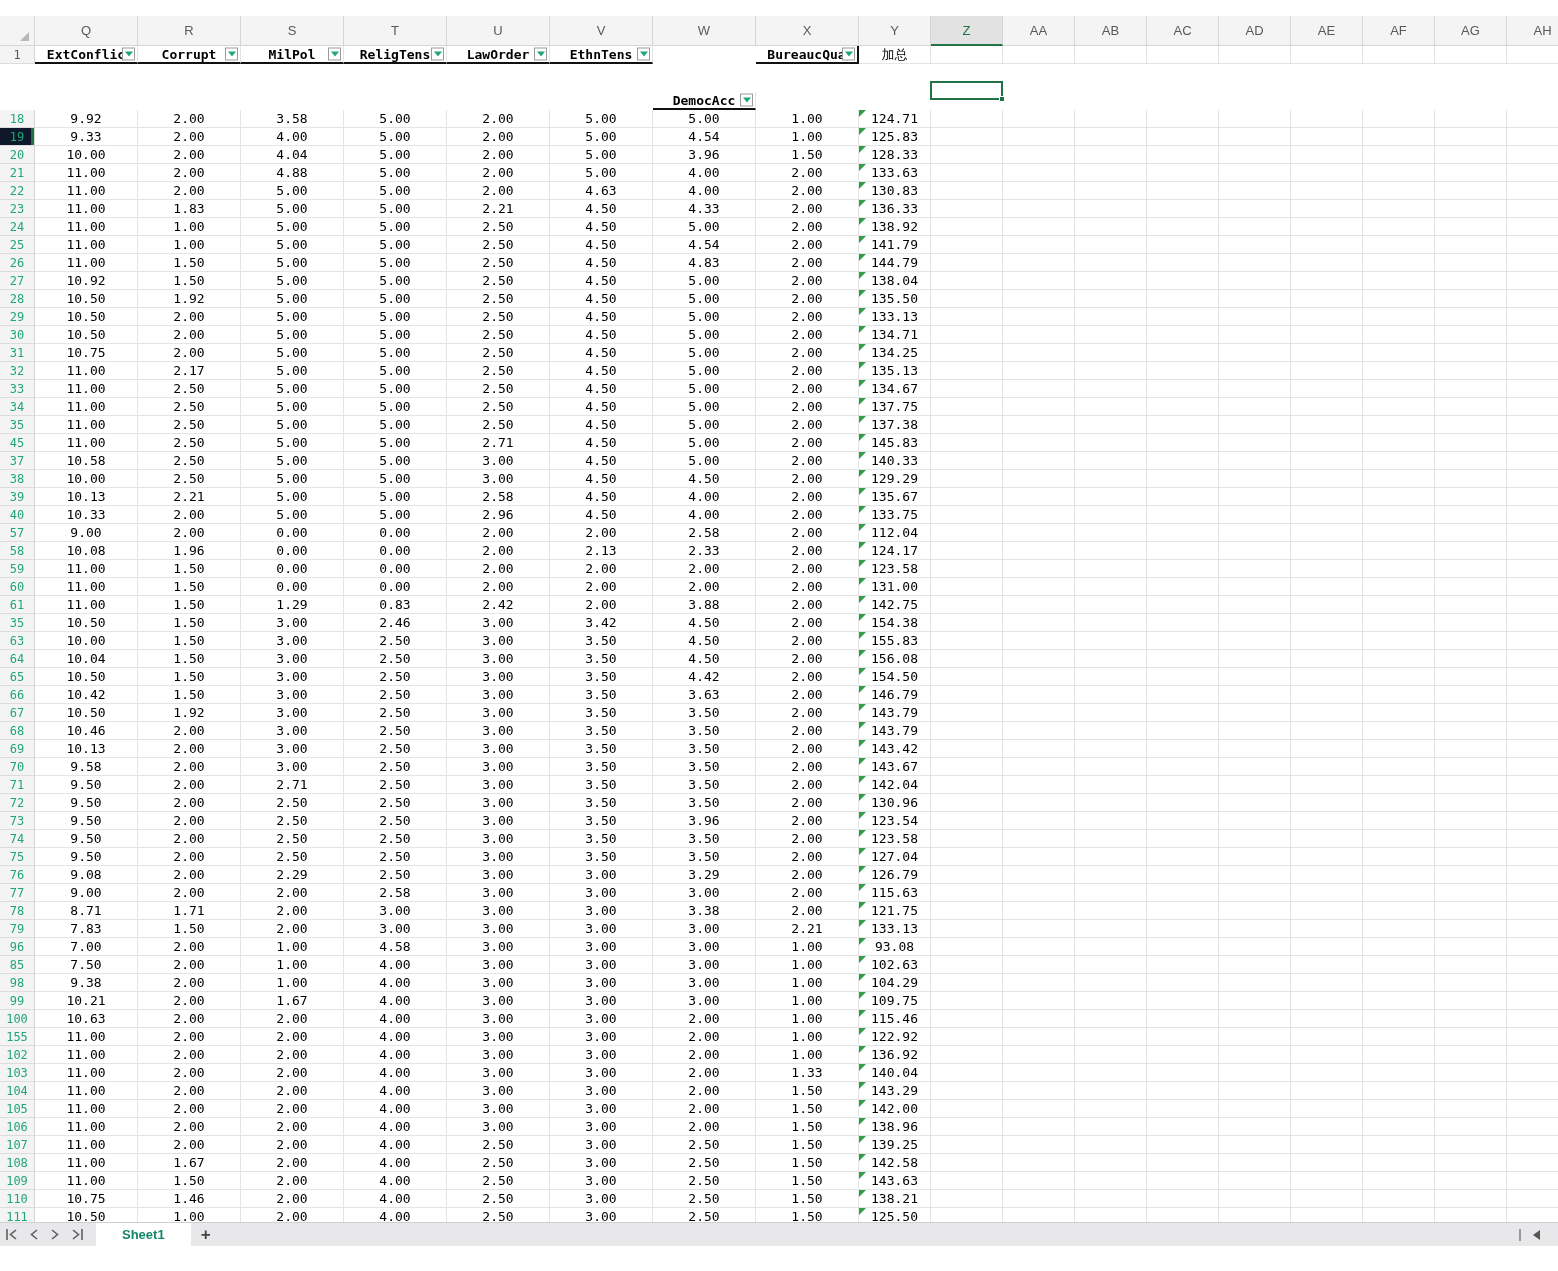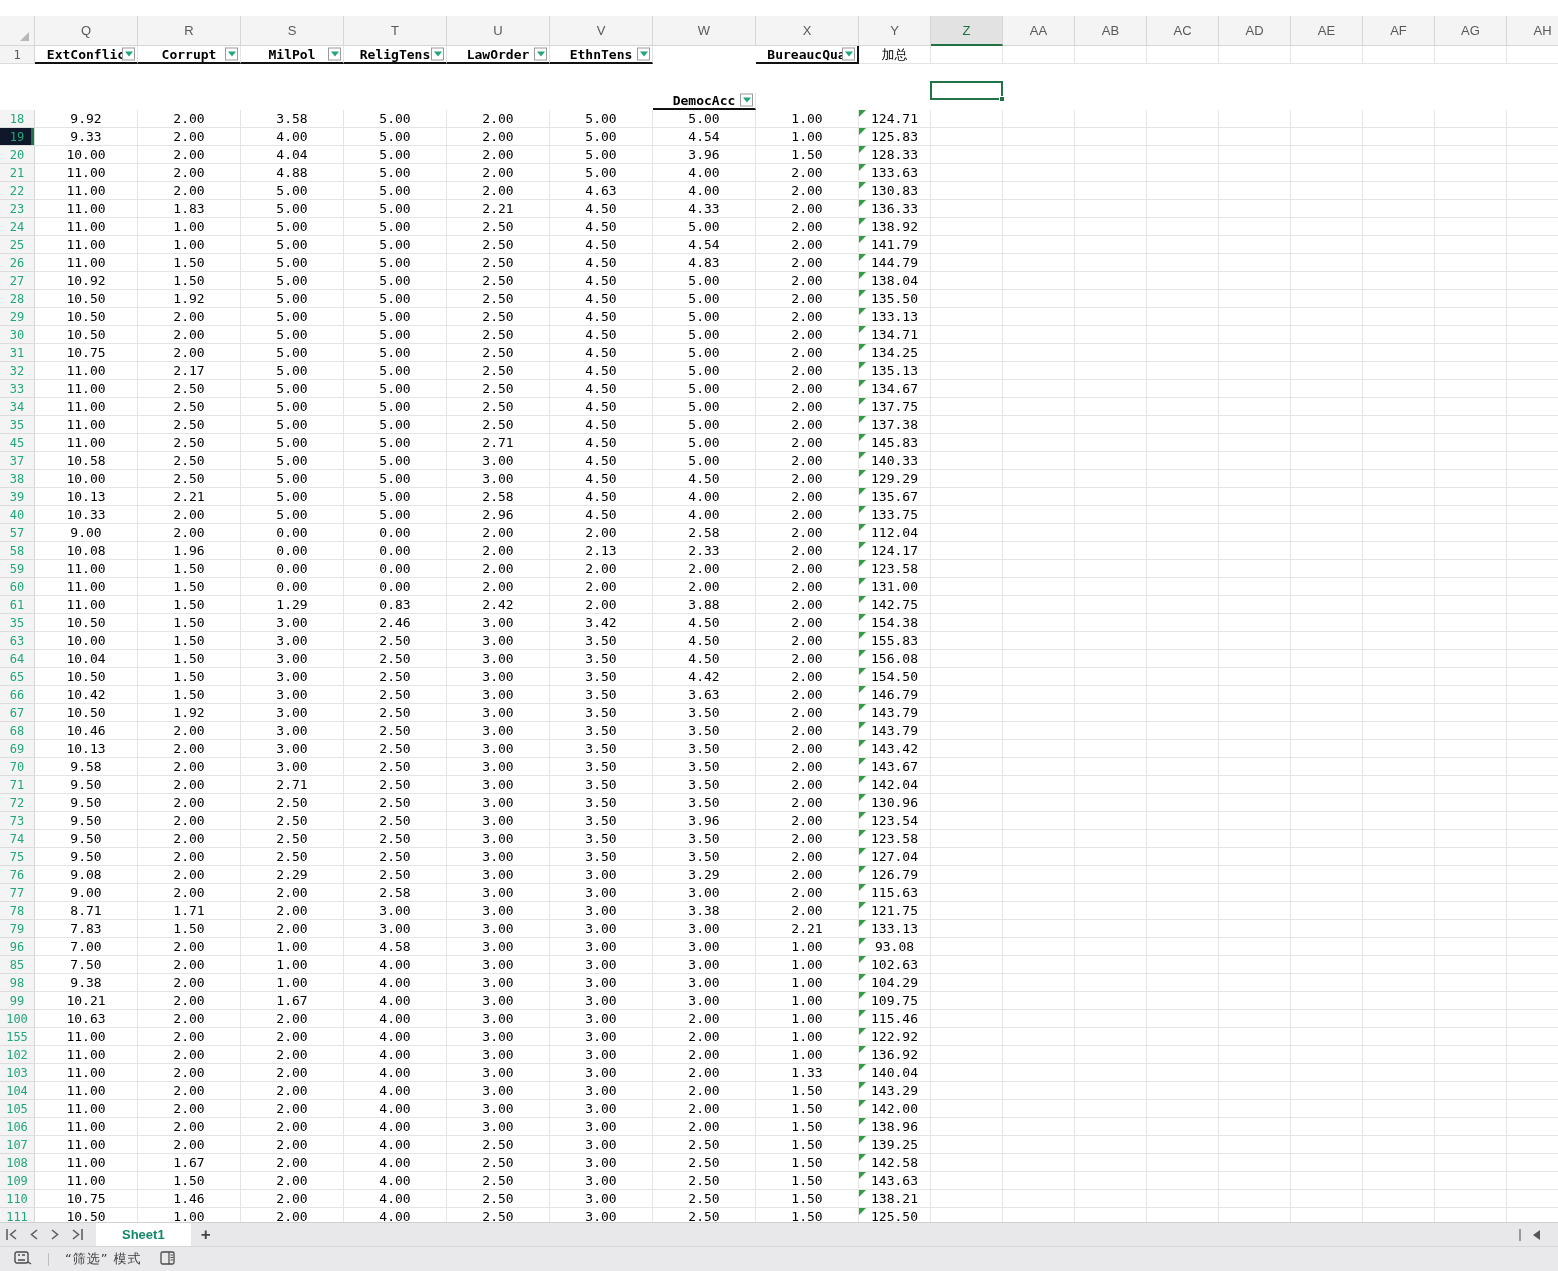--- a/index.html
+++ b/index.html
@@ -1525,29 +1525,14 @@
           <path d="M2 1l5.5 4.5L2 10" stroke="#5f5f5f" stroke-width="1.6" fill="none"></path>
         </svg>
       </span>
     <div class="tab">Sheet1</div>
     <div class="addbtn">+</div>
     <div class="spacer"></div>
     <div class="hdiv"></div>
     <div class="scrollleft"></div>
   </div>
 
-  <div id="statusbar">
-    <span class="macro">
-      <svg width="18" height="14" viewBox="0 0 18 14">
-          <rect x="1" y="1" width="13" height="11" rx="2" stroke="#4a4a4a" fill="none" stroke-width="1.4"></rect>
-          <path d="M4 9h7M4 4h2M8 4h3" stroke="#4a4a4a" stroke-width="1.3"></path>
-          <path d="M14 11l3 2" stroke="#4a4a4a" stroke-width="1.4"></path>
-        </svg></span>
-    <span class="vdiv"></span>
-    <span class="mode">“筛选” 模式</span>
-    <span class="board">
-      <svg width="15" height="14" viewBox="0 0 15 14">
-          <rect x="1" y="1" width="13" height="12" rx="1.5" stroke="#4a4a4a" fill="none" stroke-width="1.3"></rect>
-          <path d="M9 1v12M10.5 4h2.5M10.5 6.5h2.5M10.5 9h2.5" stroke="#4a4a4a" stroke-width="1.2"></path>
-        </svg></span>
-  </div>
 
 </div>
 
 </body></html>

